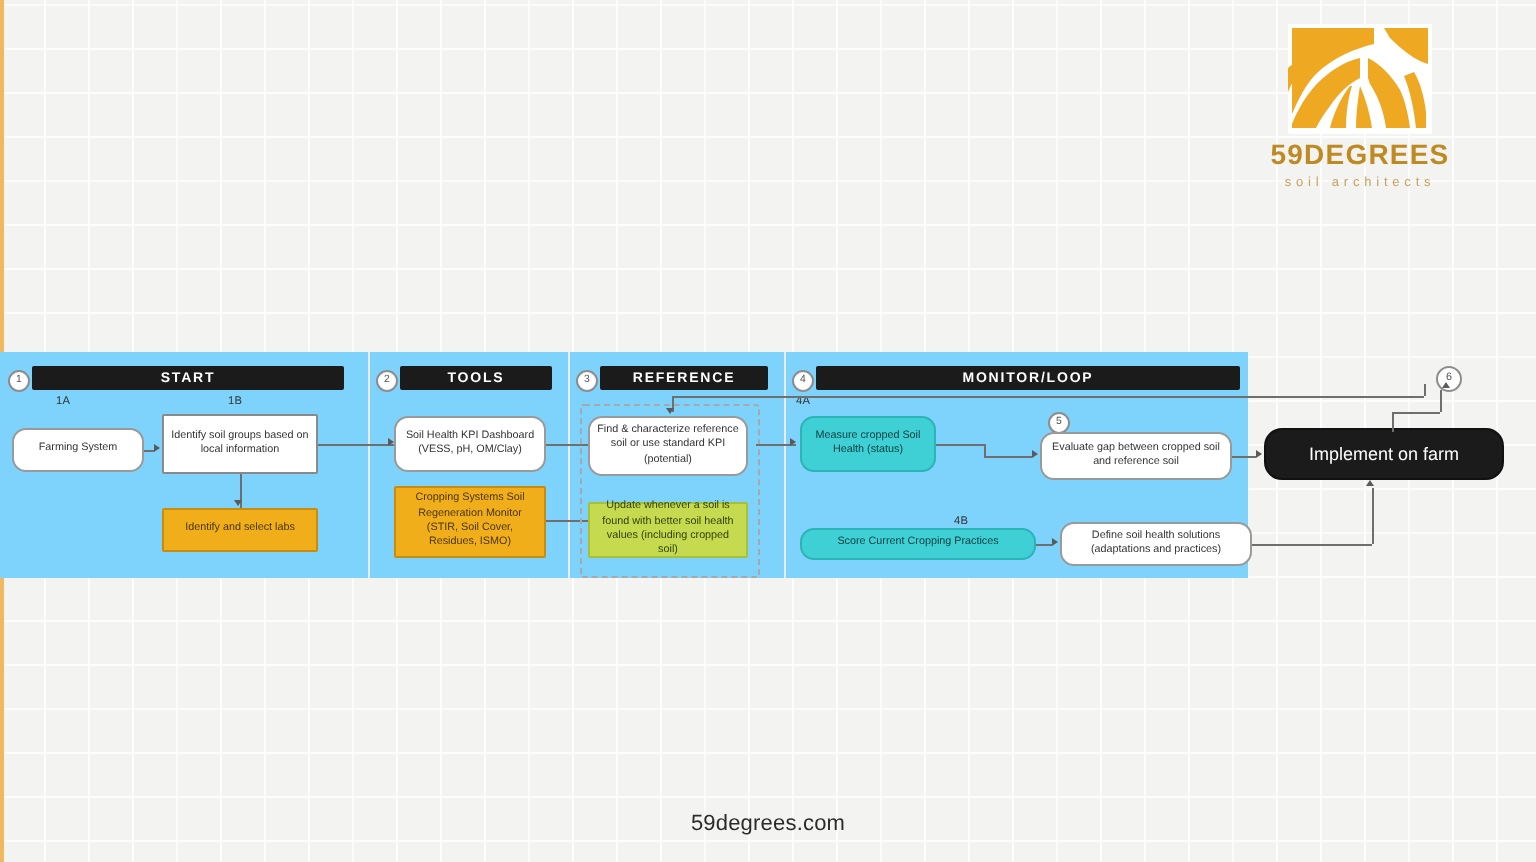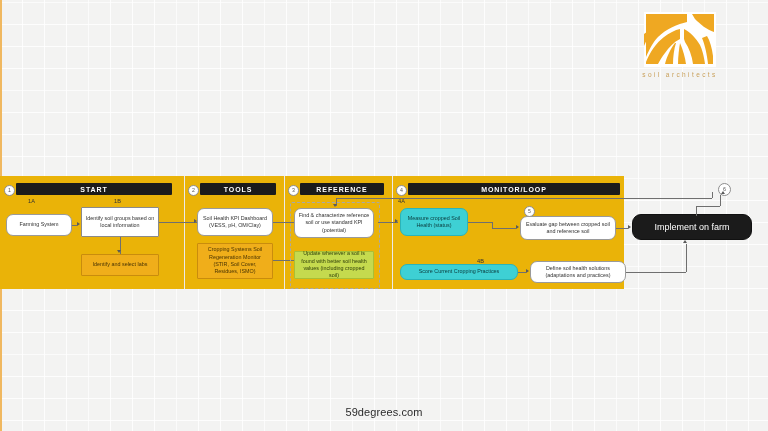--- a/index.html
+++ b/index.html
@@ -37,21 +37,21 @@
     font-size:14px;letter-spacing:.6px;color:#c08a22;font-weight:700;
     margin-top:3px;line-height:1;
   }
   .logo-sub{
     font-size:6.5px;letter-spacing:2.4px;color:#c9a05a;margin-top:5px;line-height:1;
   }
 
   
   #panel{
     position:absolute;left:0;top:176px;width:624px;height:113px;
-    background:#eab308;
+    background:#7dd3fc;
   }
   .col-sep{position:absolute;top:0;width:1px;height:113px;background:#eceaea;}
 
   
   .sec{position:absolute;top:7px;height:12px;}
   .sec .bar{
     position:absolute;left:12px;top:0;height:12px;right:0;
     background:#1b1b1b;color:#fff;border-radius:1px;
     font-size:7px;font-weight:700;letter-spacing:.9px;
     display:flex;align-items:center;justify-content:center;
@@ -127,20 +127,21 @@
       <path d="M2 2 H43 V10 C34 12 22 17 14 25 C9 30 5 38 2 45 Z"></path>
       <path d="M48 2 H70 V20 C63 18 56 12 51 7 Z"></path>
       <path d="M2 50 C6 40 12 31 20 25 C25 21 31 18 36 17 L36 27 C30 30 25 35 21 41 C18 45 16 48 14 52 L2 52 Z"></path>
       <path d="M40 17 C46 20 52 26 56 33 C58 37 60 44 61 52 L49 52 C48 44 45 36 41 30 L40 27 Z"></path>
       <path d="M32 31 C30 37 29 45 29 52 L21 52 C23 44 27 36 31 31 Z"></path>
       <path d="M36 31 C39 38 41 45 42 52 L34 52 C34 45 35 37 36 31 Z"></path>
       <path d="M63 24 C66 29 68 36 69 44 L69 52 L64 52 C63 43 61 33 58 26 Z"></path>
       <path d="M9 20 C5 24 2 29 0 34 L0 22 C2 20 5 19 9 18 Z"></path>
     </g>
   </svg>
+  <div class="logo-name">59DEGREES</div>
   <div class="logo-sub">soil architects</div>
 </div>
 
 <div id="panel">
 
   <div class="col-sep" style="left:184px;"></div>
   <div class="col-sep" style="left:284px;"></div>
   <div class="col-sep" style="left:392px;"></div>
 
   <div class="sec" style="left:4px;width:168px;">

